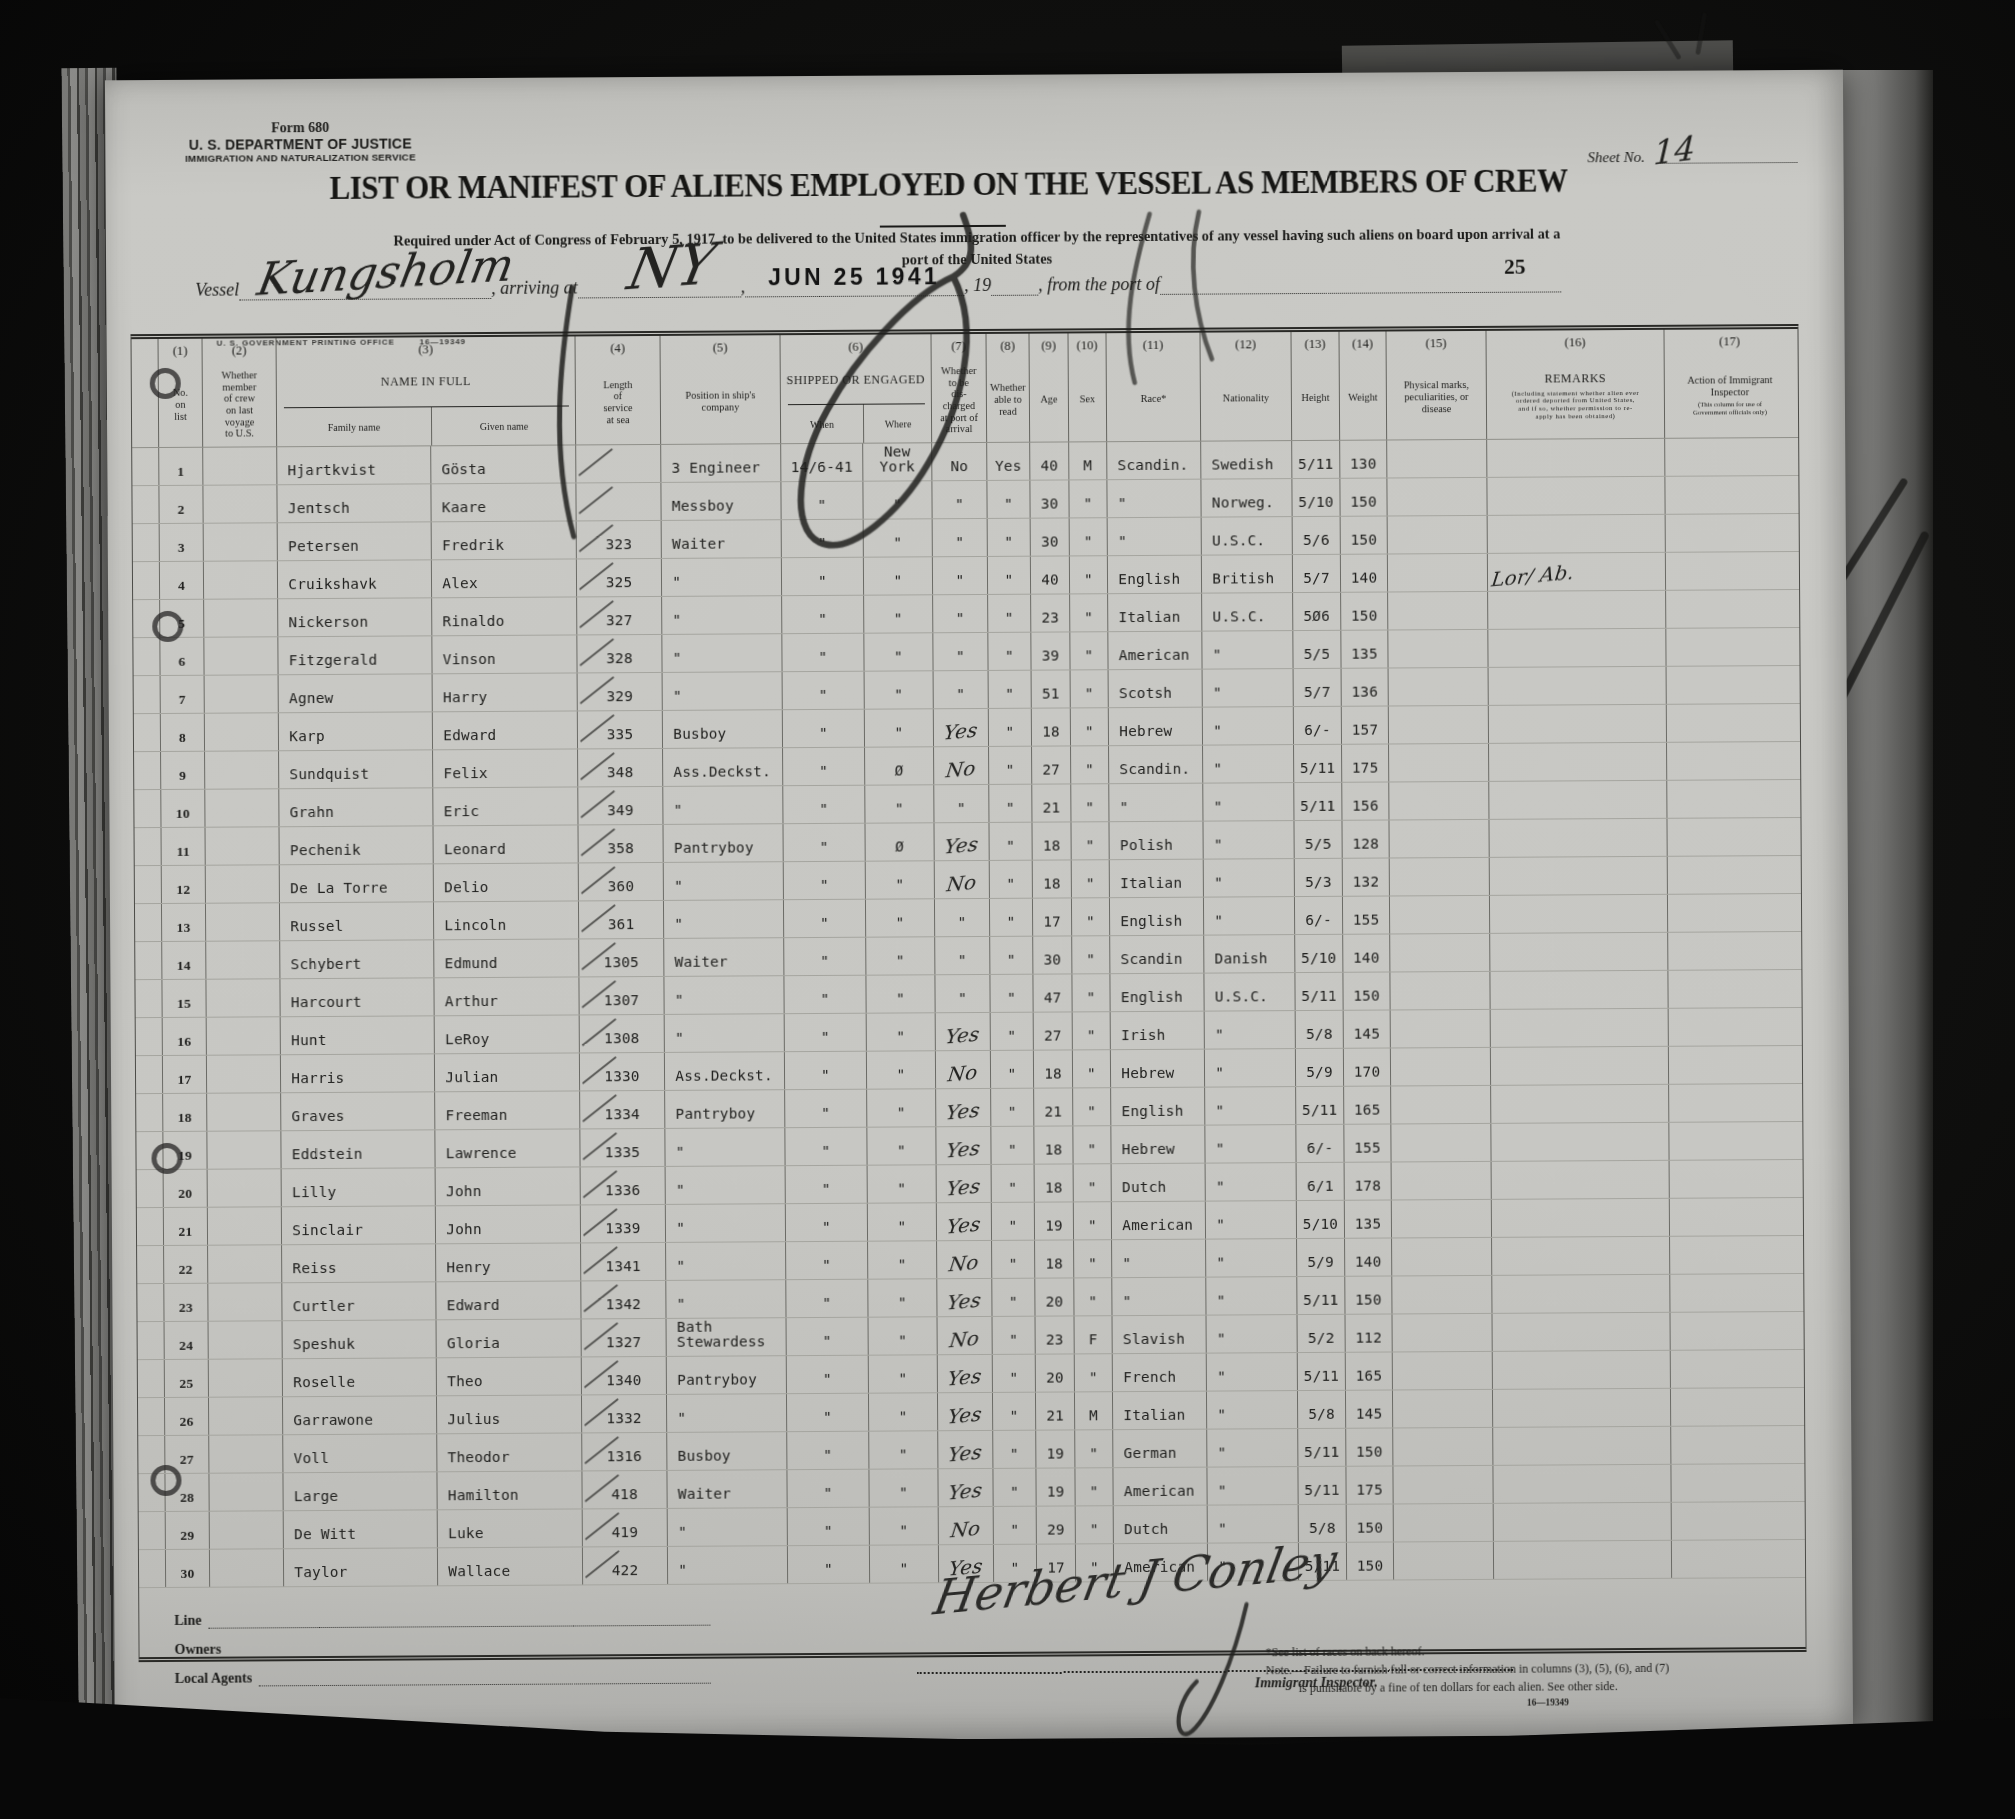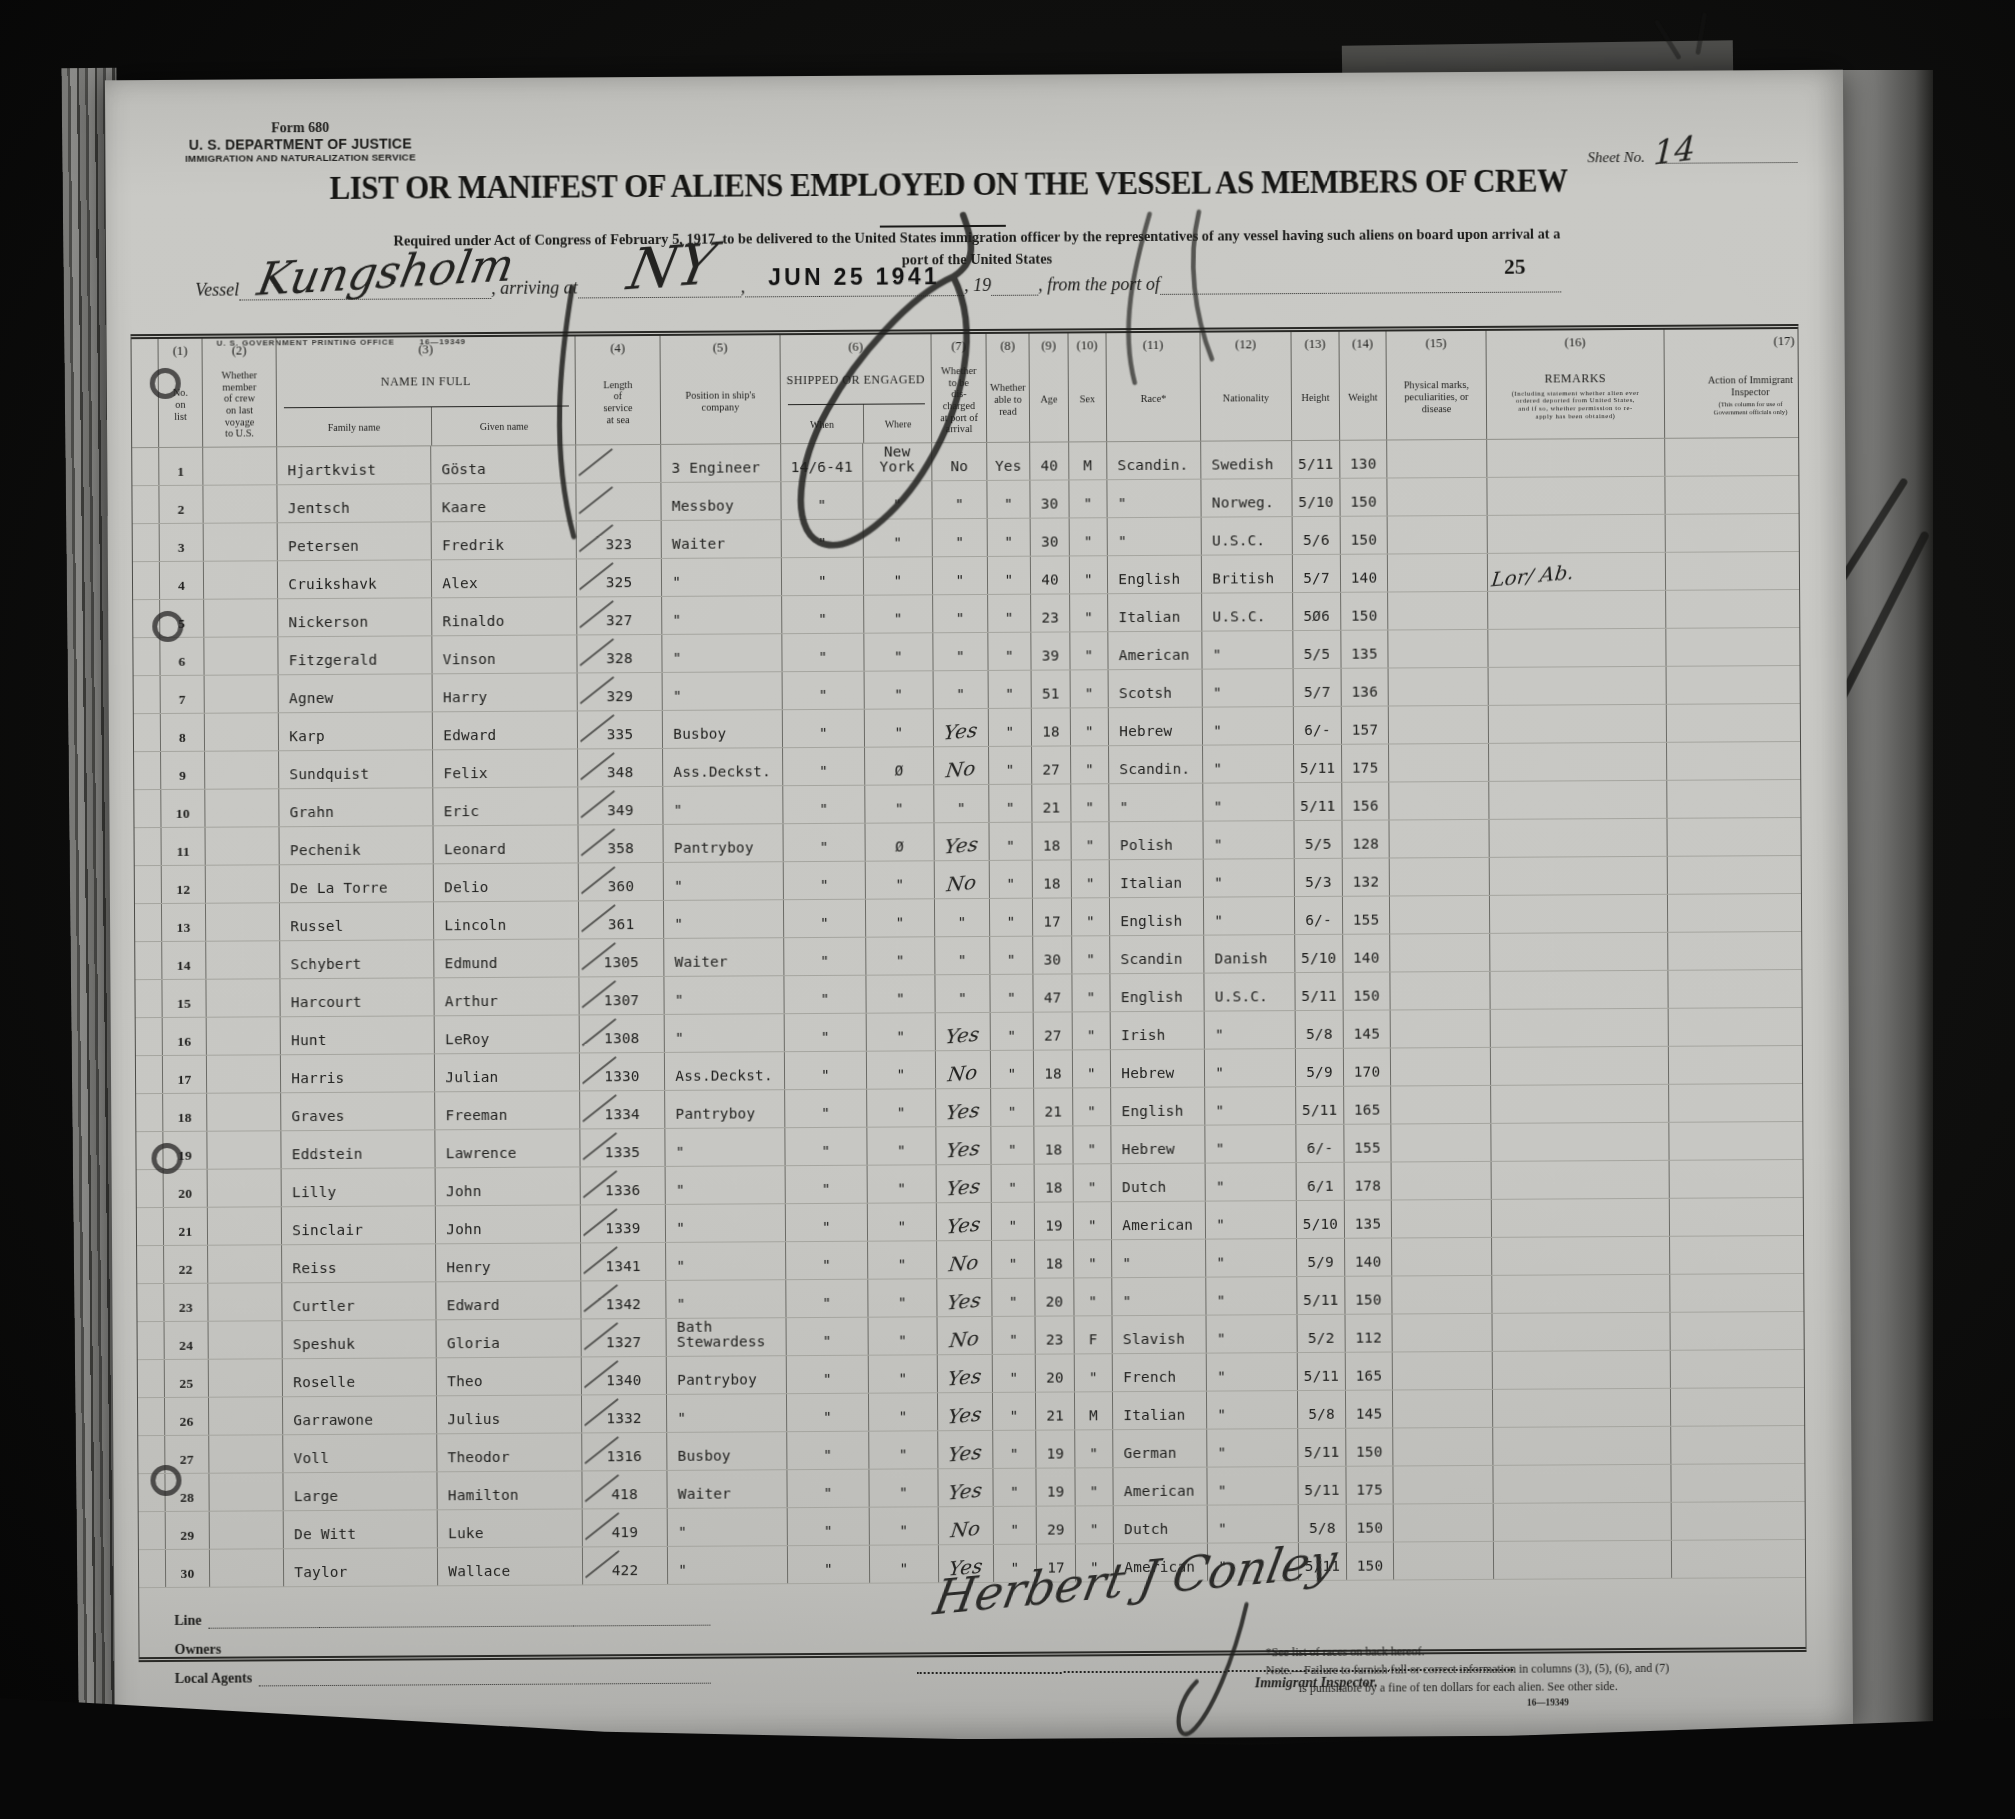--- a/index.html
+++ b/index.html
@@ -46,21 +46,21 @@
   .gpo-line{position:absolute;left:110px;top:259px;font-family:"Liberation Sans",sans-serif;
     font-size:8px;font-weight:bold;letter-spacing:0.9px;color:#3c3c3a;white-space:pre;}
   
   .manifest-table{position:absolute;left:24px;top:254px;width:1666px;
     --cols:27px 44px 74px 154px 145px 85px 120px 82px 69px 55px 43px 39px 38px 94px 91px 48px 47px 100px 178px 130px;
     border-top:5.1px double #29292六;border-top:5.1px double #292926;
     border-left:1.4px solid #4b4b47;border-right:1.4px solid #4b4b47;
     border-bottom:5.1px double #292926;}
   .thead{display:grid;grid-template-columns:var(--cols);height:108px;border-bottom:1.9px solid #8f8f89;color:#1e1e1c;}
   .hc{border-right:0.9px solid #63635e;position:relative;display:flex;flex-direction:column;min-width:0;}
-  .hc:last-child{border-right:none;align-items:flex-end;}
+  .hc:last-child{border-right:none;}
   .hnum{height:24px;display:flex;align-items:center;justify-content:center;font-size:12.6px;flex:none;}
   .hlab{white-space:pre-line;text-align:center;font-size:10.3px;line-height:1.14;flex:1;
     display:flex;flex-direction:column;align-items:center;justify-content:center;padding:0.9px 1.9px;}
   .hlab.caps{font-size:12px;letter-spacing:0.5px;}
   .hsub{font-size:6.8px;line-height:1.15;white-space:pre-line;margin-top:2.8px;}
   .name-rule{border-top:1.4px solid #222220;margin:2.8px 6.5px 0 6.5px;}
   .subsplit{display:grid;height:38px;flex:none;}
   .ss-name{grid-template-columns:154px 145px;}
   .ss-ship{grid-template-columns:82px 69px;}
   .subsplit > div{display:flex;align-items:center;justify-content:center;font-size:10px;}

